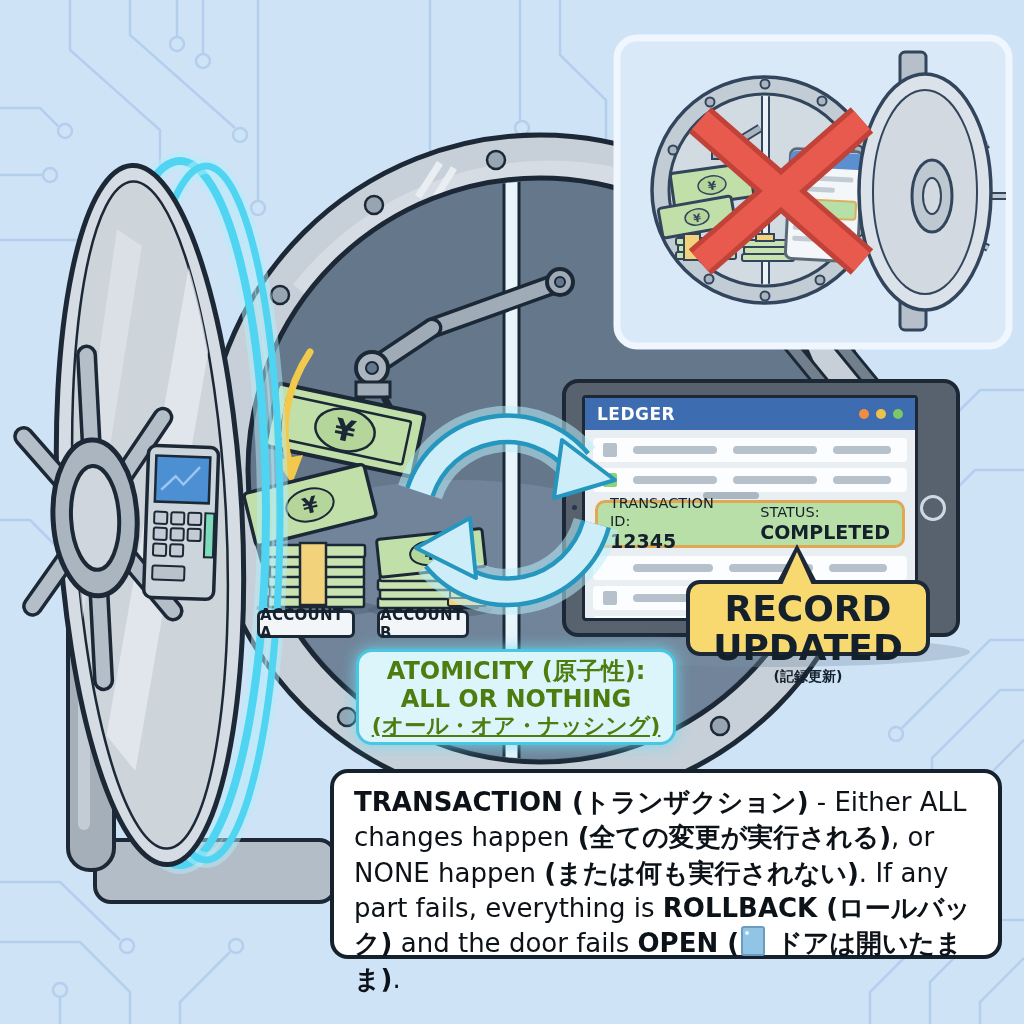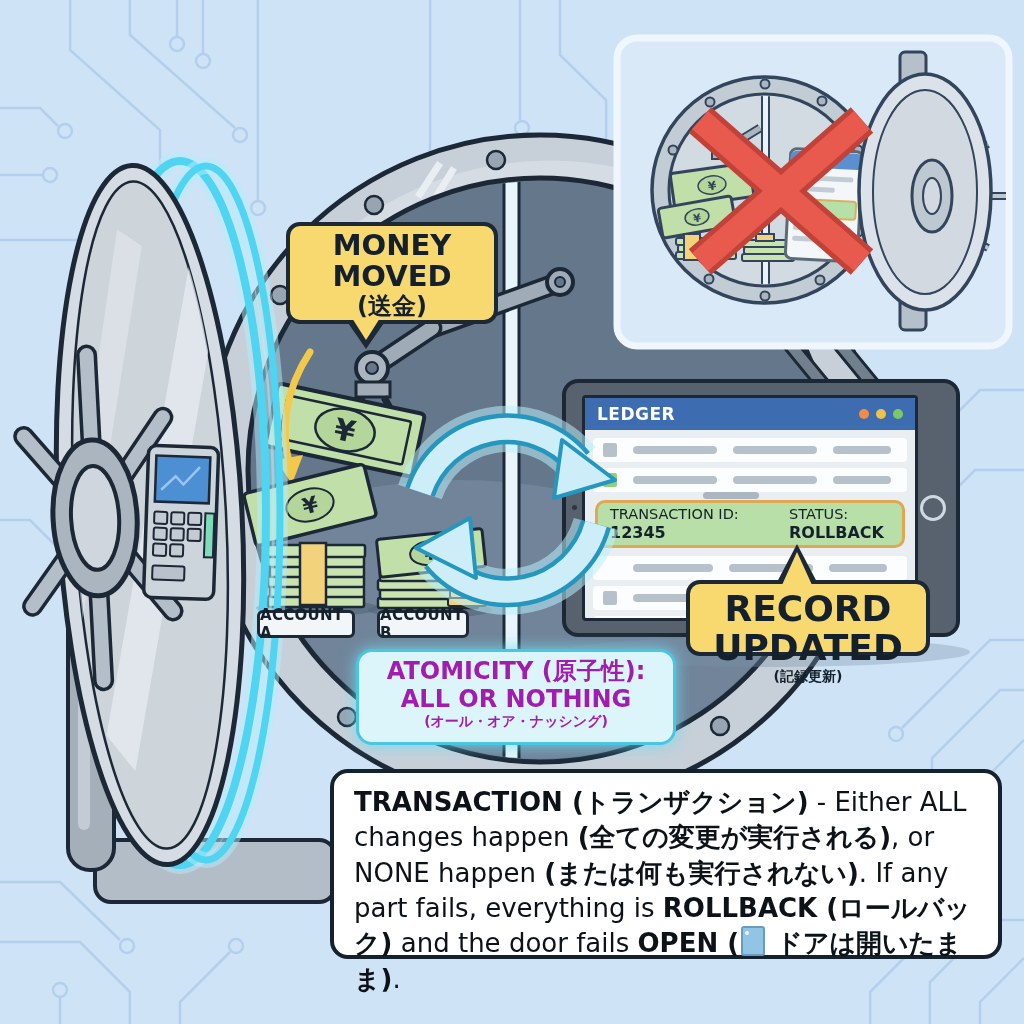--- a/index.html
+++ b/index.html
@@ -24,21 +24,21 @@
            display:flex;align-items:center;gap:16px;padding:0 10px;box-sizing:border-box;}
   .sq{width:14px;height:14px;border-radius:2px;background:#b6c1cc;flex:none;}
   .sq.green{background:#8ed07c;}
   .bar{height:8px;border-radius:4px;background:#b6c1cc;flex:none;}
   .subbar{position:absolute;left:118px;top:62px;width:56px;height:7px;border-radius:4px;background:#aab6c2;}
   .txrow{position:absolute;left:10px;top:70px;width:310px;height:48px;background:#b9dfa9;
          border:3px solid #e0a852;border-radius:10px;box-sizing:border-box;
          display:flex;align-items:center;padding:0 12px;gap:26px;color:#14202c;}
   .txcol{line-height:1.2;}
   .txlabel{font-size:14.5px;}
-  .txvalue{font-size:16px;font-weight:bold;}
+  .txvalue{font-size:19px;font-weight:bold;}
   .home-btn{position:absolute;right:10px;top:50%;margin-top:-13px;width:26px;height:26px;
             border:3px solid #cfd9e2;border-radius:50%;box-sizing:border-box;}
   .cam-dot{position:absolute;left:6px;top:50%;margin-top:-3px;width:5px;height:5px;border-radius:50%;background:#2a3744;}
 
   
   .callout{position:absolute;background:#f7d96f;border:4px solid #1c2836;border-radius:14px;
            color:#14202c;text-align:center;z-index:4;box-sizing:border-box;}
   .callout .big{font-weight:bold;font-size:29px;line-height:1.08;}
   .callout .jp{font-weight:bold;font-size:24px;line-height:1.15;}
   #money-moved{left:286px;top:222px;width:212px;height:102px;padding-top:4px;}
@@ -61,23 +61,23 @@
   #rollback-label .jp{font-weight:bold;font-size:15px;line-height:1.1;}
 
   .acct{position:absolute;top:610px;height:28px;z-index:4;background:#f3f6f9;border:3px solid #1c2836;
         border-radius:6px;box-sizing:border-box;color:#14202c;font-weight:bold;font-size:15px;
         display:flex;align-items:center;justify-content:center;letter-spacing:.3px;}
   #account-a{left:257px;width:98px;}
   #account-b{left:377px;width:92px;}
 
   #atomicity{position:absolute;left:356px;top:649px;width:320px;height:96px;z-index:4;
       background:#dbf5fa;border:3px solid #49c7e2;border-radius:16px;box-sizing:border-box;
-      box-shadow:0 0 16px rgba(110,220,242,.9);color:#a21caf;text-align:center;padding-top:6px;}
+      box-shadow:0 0 16px rgba(110,220,242,.9);color:#4d7c0f;text-align:center;padding-top:6px;}
   #atomicity .l1,#atomicity .l2{font-weight:bold;font-size:24px;line-height:1.15;}
-  #atomicity .l3{font-weight:bold;font-size:14px;line-height:1.2;}
+  #atomicity .l3{font-weight:bold;font-size:22px;line-height:1.2;text-decoration:underline;}
 
   #bottom-note{position:absolute;left:330px;top:769px;width:672px;height:190px;z-index:4;
       background:#ffffff;border:4px solid #15222e;border-radius:18px;box-sizing:border-box;
       color:#0c1218;font-size:26px;line-height:1.36;padding:12px 20px;}
   .door-icon{display:inline-block;width:20px;height:26px;background:#92c4e6;border:2px solid #6a9cc2;
       border-radius:3px;vertical-align:-4px;position:relative;margin:0 2px;}
   .door-icon:after{content:"";position:absolute;left:2px;top:3px;width:4px;height:4px;border-radius:50%;background:#e8f2f8;}
 </style>
 </head>
 <body>
@@ -395,23 +395,23 @@
         <span class="bar" style="width:84px"></span>
             <span class="bar" style="width:84px"></span>
             <span class="bar" style="width:58px"></span>
       </div>
       <div class="subbar"></div>
       <div class="txrow">
         <div class="txcol">
           <div class="txlabel">TRANSACTION ID:</div>
           <div class="txvalue">12345</div>
         </div>
-        <div class="txcol" style="margin-left:auto;margin-right:6px">
+        <div class="txcol" style="margin-left:auto;">
           <div class="txlabel">STATUS:</div>
-          <div class="txvalue">ROLLBACK</div>
+          <div class="txvalue">COMPLETED</div>
         </div>
       </div>
       <div class="rowcard" style="top:126px;padding-left:40px">
         <span class="bar" style="width:80px"></span>
             <span class="bar" style="width:84px"></span>
             <span class="bar" style="width:58px"></span>
       </div>
       <div class="rowcard" style="top:156px">
         <span class="sq"></span>
             <span class="bar" style="width:84px"></span>
@@ -433,26 +433,20 @@
     <path d="M 596 524 A 92 92 0 0 1 436 558" stroke="#b9eefb" stroke-width="46" opacity="0.55"></path>
     <path d="M 420 492 A 92 92 0 0 1 578 462" stroke="#2596be" stroke-width="31"></path>
     <path d="M 420 492 A 92 92 0 0 1 578 462" stroke="#cdeef8" stroke-width="22"></path>
     <path d="M 596 524 A 92 92 0 0 1 436 558" stroke="#2596be" stroke-width="31"></path>
     <path d="M 596 524 A 92 92 0 0 1 436 558" stroke="#cdeef8" stroke-width="22"></path>
   </g>
   <polygon points="615,480 562,440 554,498" fill="#cdeef8" stroke="#2596be" stroke-width="4" stroke-linejoin="round"></polygon>
   <polygon points="416,548 470,518 476,578" fill="#cdeef8" stroke="#2596be" stroke-width="4" stroke-linejoin="round"></polygon>
 </svg>
 
-<div class="callout" id="money-moved">
-  <div class="big">MONEY</div>
-  <div class="big">MOVED</div>
-  <div class="jp">(送金)</div>
-  <div class="tail"></div>
-</div>
 
 <div class="callout" id="record-updated">
   <div class="big">RECORD UPDATED</div>
   <div class="jp">(記録更新)</div>
   <div class="tail"></div>
 </div>
 
 
 <div class="acct" id="account-a">ACCOUNT A</div>
 <div class="acct" id="account-b">ACCOUNT B</div>

